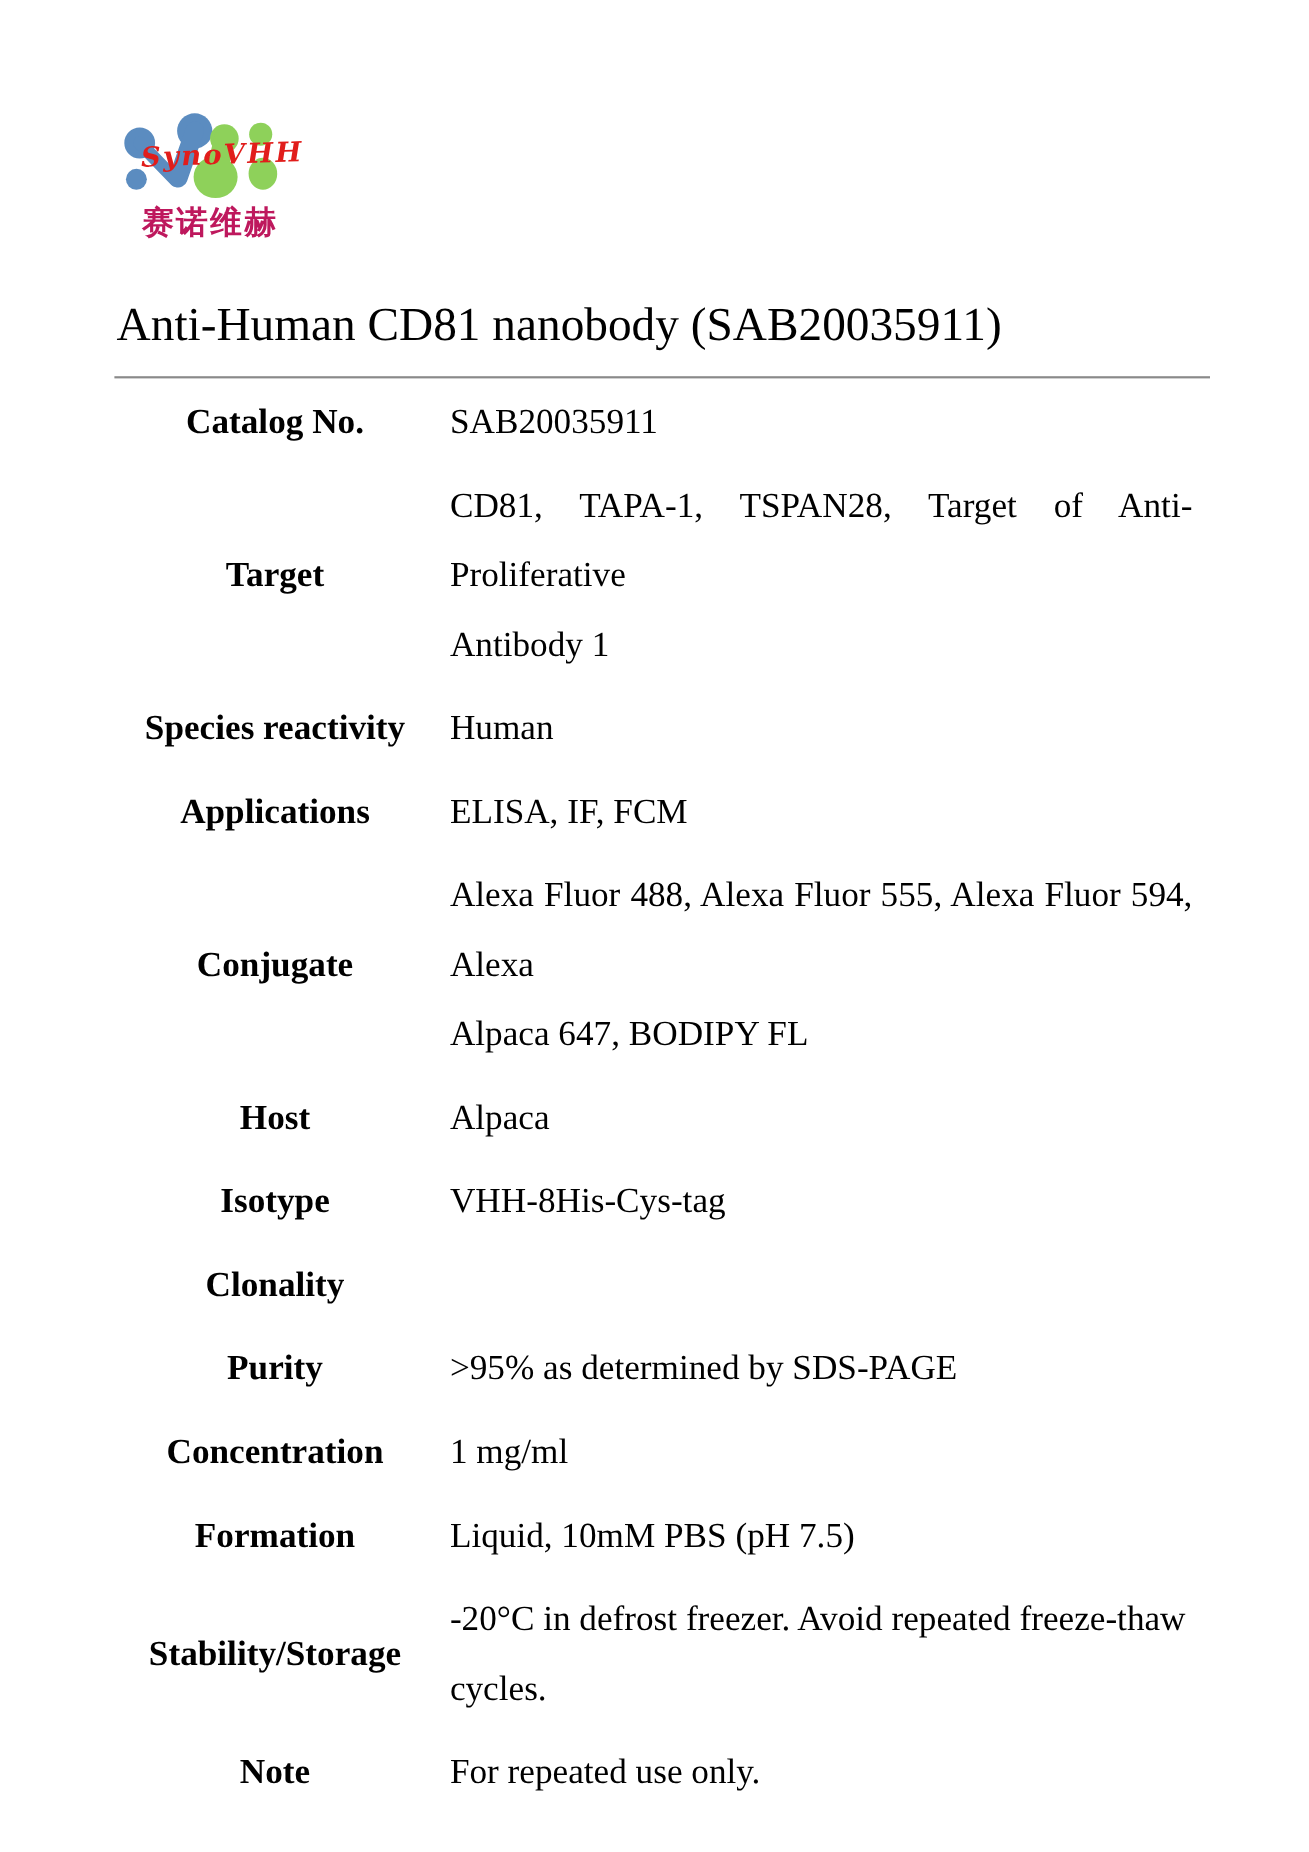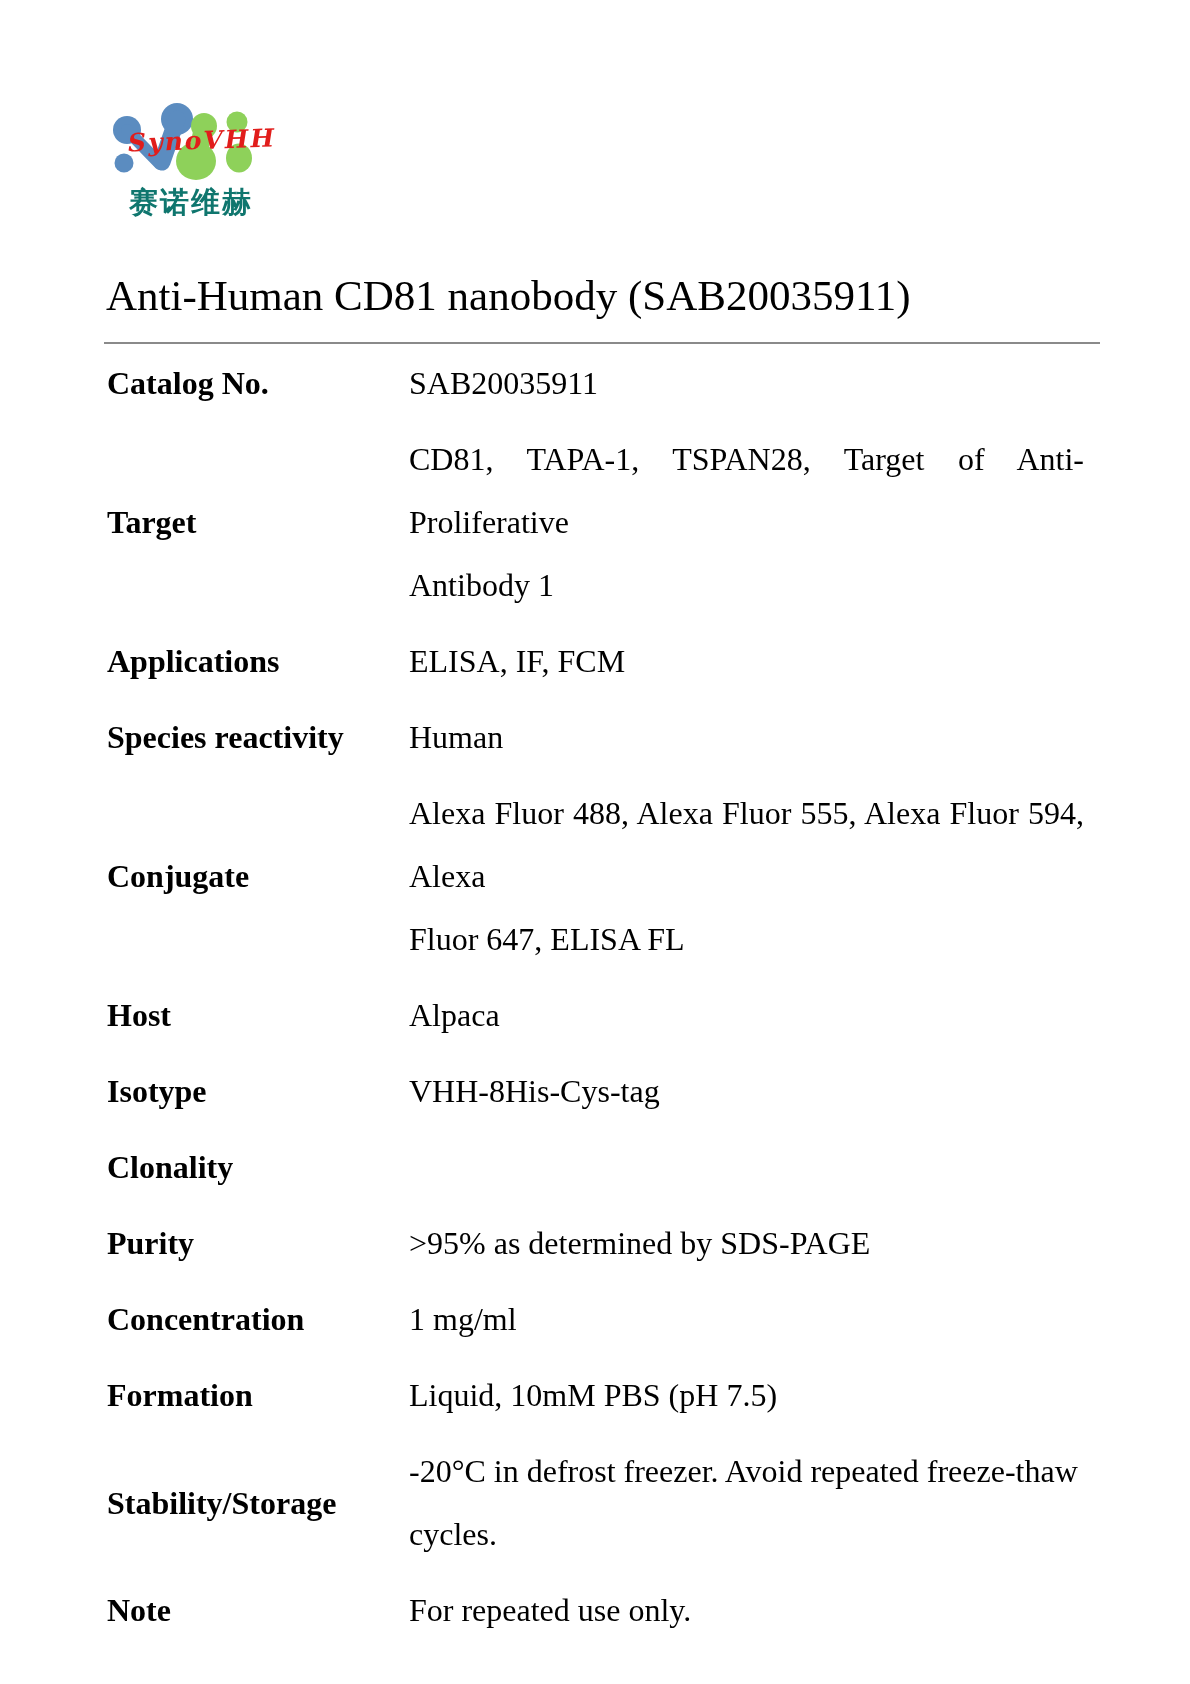--- a/index.html
+++ b/index.html
@@ -21,42 +21,42 @@
     font-style: italic; font-weight: bold;
     font-size: 25px; letter-spacing: 2px;
     color: #e11d1b;
     transform: rotate(-2deg);
     z-index: 2;
   }
   .brand-chinese {
     position: absolute; left: 129px; top: 183px;
     font-family: "Liberation Sans", sans-serif;
     font-weight: bold; font-size: 29px; letter-spacing: 2px;
-    color: #0f766e;
+    color: #be185d;
   }
 
   
   .doc-title {
     position: absolute; left: 106px; top: 271px;
     font-size: 43px; font-weight: normal;
     white-space: nowrap;
   }
   .title-divider {
     position: absolute; left: 104px; top: 342px;
     width: 996px; height: 0;
     border-top: 2px solid #8a8a8a;
   }
 
   
   .spec-table { position: absolute; left: 104px; top: 352px; width: 996px; }
   .t-row { display: flex; align-items: center; margin-bottom: 13px; }
   .t-label {
     width: 289px; flex: 0 0 289px;
     padding-left: 3px; box-sizing: border-box;
-    font-weight: bold; font-size: 32px; line-height: 63px;
+    font-weight: bold; font-size: 32px; line-height: 63px; text-align: center;
   }
   .t-value {
     flex: 1 1 auto;
     font-size: 32px; line-height: 63px;
     padding-right: 16px;
     margin-left: 16px;
   }
   .vline { display: block; }
   .vline.justify { text-align: justify; text-align-last: justify; }
 </style>
@@ -96,34 +96,34 @@
 
     <div class="t-row">
       <div class="t-label">Target</div>
       <div class="t-value">
         <span class="vline justify">CD81, TAPA-1, TSPAN28, Target of Anti-Proliferative</span>
         <span class="vline">Antibody 1</span>
       </div>
     </div>
 
     <div class="t-row">
-      <div class="t-label">Applications</div>
-      <div class="t-value">ELISA, IF, FCM</div>
+      <div class="t-label">Species reactivity</div>
+      <div class="t-value">Human</div>
     </div>
 
     <div class="t-row">
-      <div class="t-label">Species reactivity</div>
-      <div class="t-value">Human</div>
+      <div class="t-label">Applications</div>
+      <div class="t-value">ELISA, IF, FCM</div>
     </div>
 
     <div class="t-row">
       <div class="t-label">Conjugate</div>
       <div class="t-value">
         <span class="vline justify">Alexa Fluor 488, Alexa Fluor 555, Alexa Fluor 594, Alexa</span>
-        <span class="vline">Fluor 647, ELISA FL</span>
+        <span class="vline">Alpaca 647, BODIPY FL</span>
       </div>
     </div>
 
     <div class="t-row">
       <div class="t-label">Host</div>
       <div class="t-value">Alpaca</div>
     </div>
 
     <div class="t-row">
       <div class="t-label">Isotype</div>

